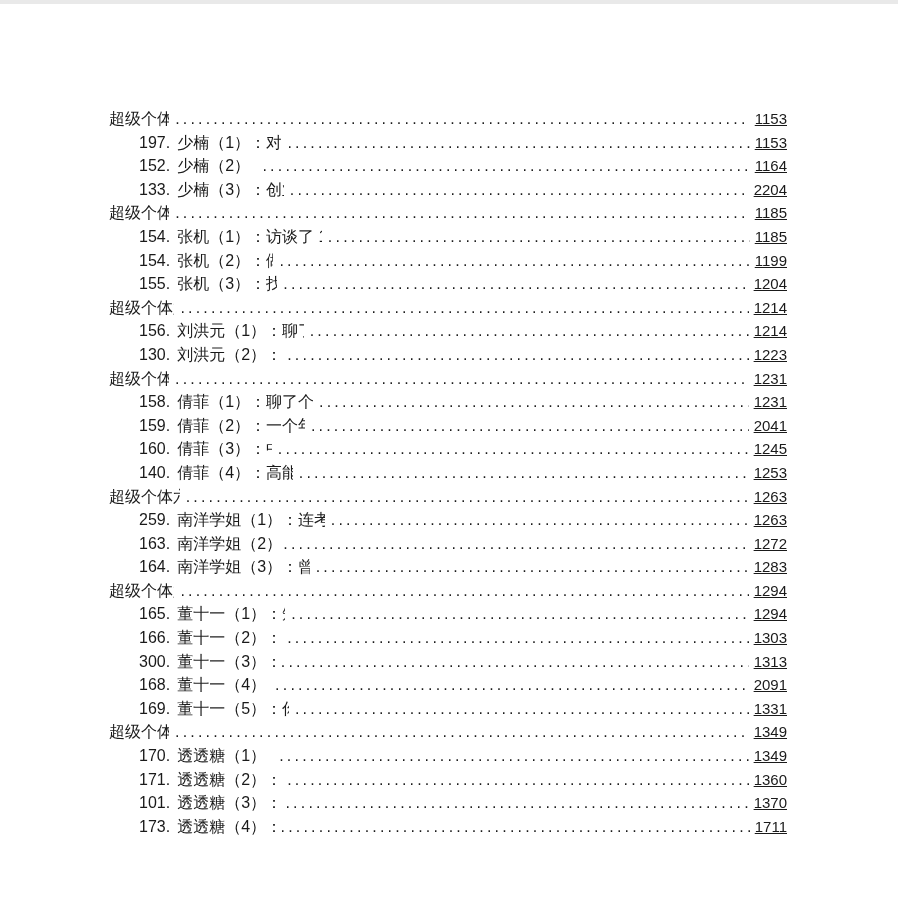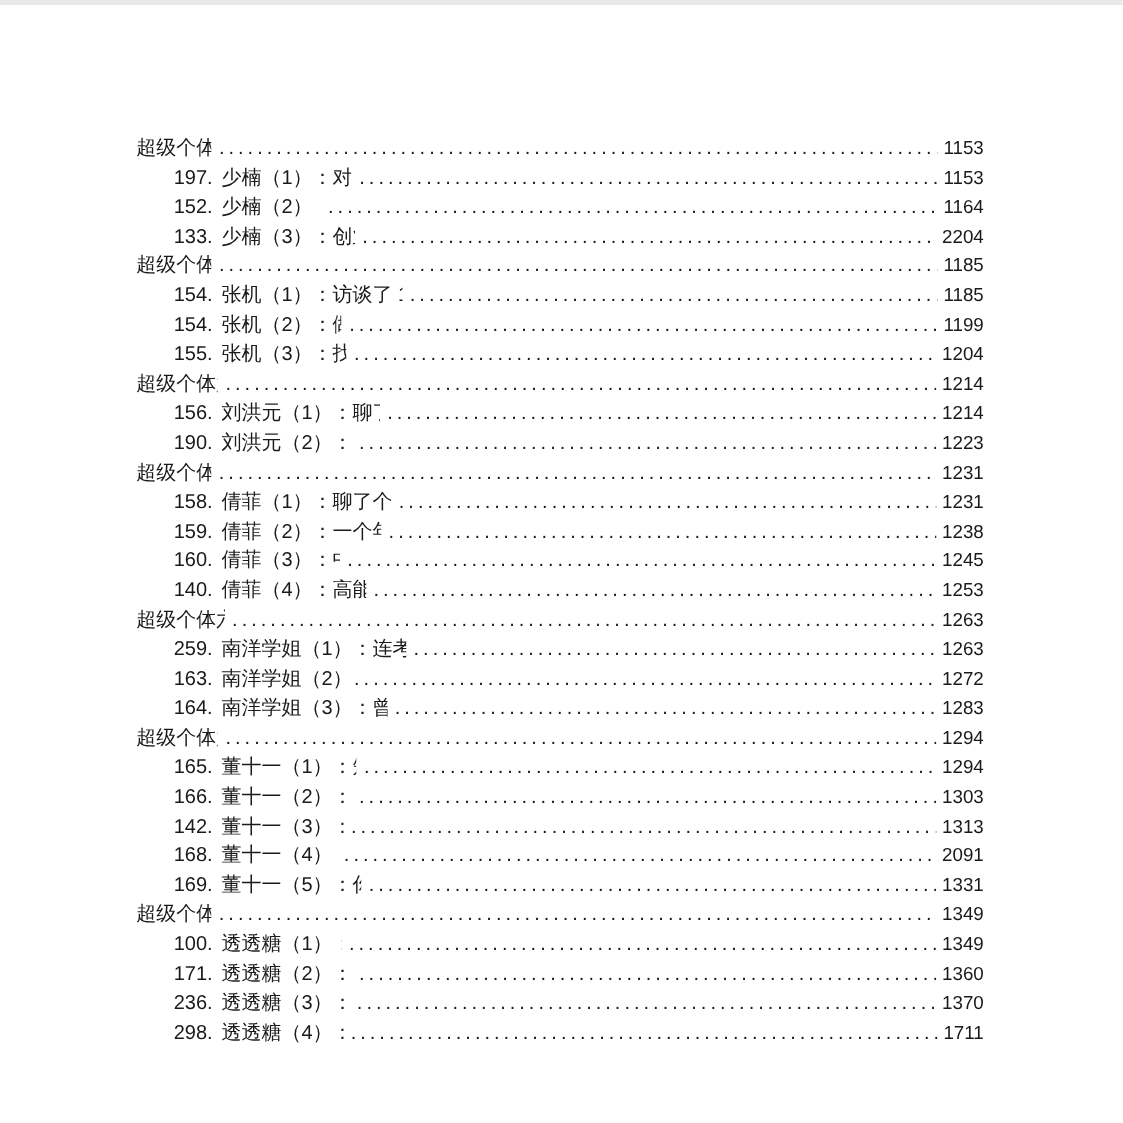--- a/index.html
+++ b/index.html
@@ -49,20 +49,21 @@
     letter-spacing: 3.2px;
     min-width: 8px;
   }
   .dots::after {
     content: "........................................................................................................................................................................................................";
   }
   .pagenum {
     flex: 0 0 auto;
     text-align: right;
     font-size: 15px;
+    text-decoration: underline;
   }
 </style>
 </head>
 <body>
 
 <div class="page-top-edge"></div>
 
 <div class="toc" id="toc-root">
     <div class="row section">
       <span class="label">超级个体六十四：少楠</span>
@@ -115,41 +116,41 @@
       <span class="dots"></span>
       <span class="pagenum">1214</span>
     </div>
     <div class="row item">
       <span class="num">156.</span>
       <span class="label">刘洪元（1）：聊了个大厂辞职回乡创业的北大人，他说好爽。</span>
       <span class="dots"></span>
       <span class="pagenum">1214</span>
     </div>
     <div class="row item">
-      <span class="num">190.</span>
+      <span class="num">130.</span>
       <span class="label">刘洪元（2）：帮知乎拉皮条，原来这么赚钱啊。</span>
       <span class="dots"></span>
       <span class="pagenum">1223</span>
     </div>
     <div class="row section">
       <span class="label">超级个体六十七：倩菲</span>
       <span class="dots"></span>
       <span class="pagenum">1231</span>
     </div>
     <div class="row item">
       <span class="num">158.</span>
       <span class="label">倩菲（1）：聊了个 10 亿品牌的富二代，她说：二代创业，是原罪。</span>
       <span class="dots"></span>
       <span class="pagenum">1231</span>
     </div>
     <div class="row item">
       <span class="num">159.</span>
       <span class="label">倩菲（2）：一个年赚 10 亿的富二代，被爸爸打到 30 岁。。。</span>
       <span class="dots"></span>
-      <span class="pagenum">1238</span>
+      <span class="pagenum">2041</span>
     </div>
     <div class="row item">
       <span class="num">160.</span>
       <span class="label">倩菲（3）：中国男人，到 60 岁才学会爱。</span>
       <span class="dots"></span>
       <span class="pagenum">1245</span>
     </div>
     <div class="row item">
       <span class="num">140.</span>
       <span class="label">倩菲（4）：高能量创业女人，谈恋爱真的好难啊。。。</span>
@@ -190,21 +191,21 @@
       <span class="dots"></span>
       <span class="pagenum">1294</span>
     </div>
     <div class="row item">
       <span class="num">166.</span>
       <span class="label">董十一（2）：敢向宇宙下订单的销售，最赚钱。</span>
       <span class="dots"></span>
       <span class="pagenum">1303</span>
     </div>
     <div class="row item">
-      <span class="num">142.</span>
+      <span class="num">300.</span>
       <span class="label">董十一（3）：董十一 的 3 本创业人生之书。</span>
       <span class="dots"></span>
       <span class="pagenum">1313</span>
     </div>
     <div class="row item">
       <span class="num">168.</span>
       <span class="label">董十一（4）：拍得再好，不如卖得出去。</span>
       <span class="dots"></span>
       <span class="pagenum">2091</span>
     </div>
@@ -213,36 +214,36 @@
       <span class="label">董十一（5）：你赚不到钱，大概率是环境出了问题。</span>
       <span class="dots"></span>
       <span class="pagenum">1331</span>
     </div>
     <div class="row section">
       <span class="label">超级个体七十：透透糖</span>
       <span class="dots"></span>
       <span class="pagenum">1349</span>
     </div>
     <div class="row item">
-      <span class="num">100.</span>
+      <span class="num">170.</span>
       <span class="label">透透糖（1）：必须卷死对手，你才有肉吃。</span>
       <span class="dots"></span>
       <span class="pagenum">1349</span>
     </div>
     <div class="row item">
       <span class="num">171.</span>
       <span class="label">透透糖（2）：吃掉你的，不是对手，而是平台。</span>
       <span class="dots"></span>
       <span class="pagenum">1360</span>
     </div>
     <div class="row item">
-      <span class="num">236.</span>
+      <span class="num">101.</span>
       <span class="label">透透糖（3）：全息拆解：透透糖是怎么做直播?</span>
       <span class="dots"></span>
       <span class="pagenum">1370</span>
     </div>
     <div class="row item">
-      <span class="num">298.</span>
+      <span class="num">173.</span>
       <span class="label">透透糖（4）：2025 年，到底还能不能做 IP?</span>
       <span class="dots"></span>
       <span class="pagenum">1711</span>
     </div>
   </div>
 
 </body></html>

